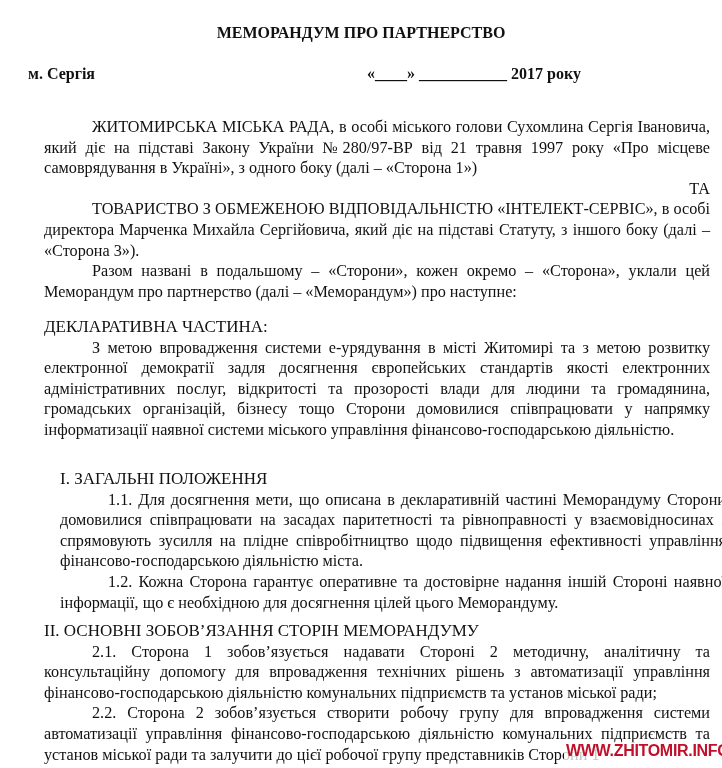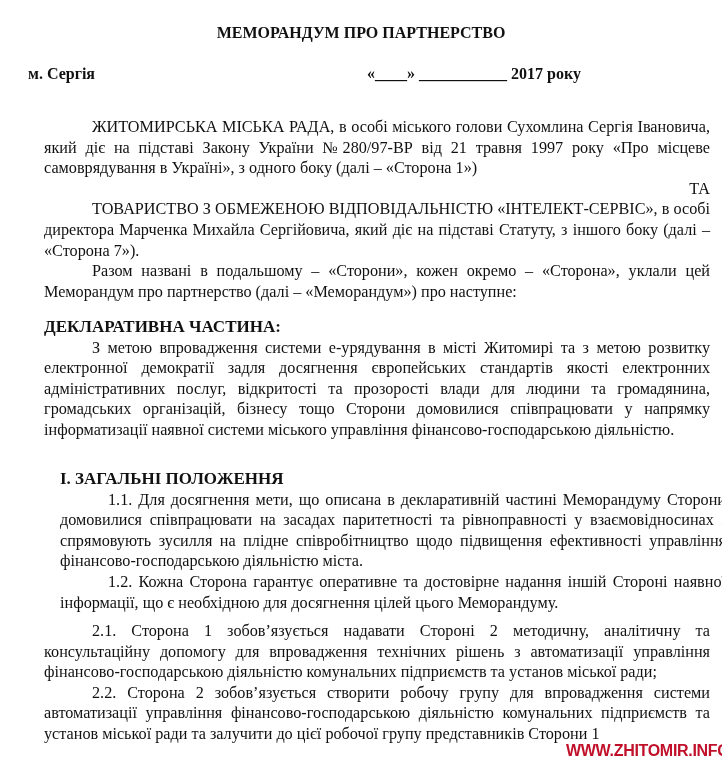--- a/index.html
+++ b/index.html
@@ -13,52 +13,53 @@
       font-weight: bold; font-size: 16px; letter-spacing: 0px;
     }
     .place { position: absolute; top: 65px; left: 28px; font-weight: bold; font-size: 16px; }
     .date { position: absolute; top: 65px; right: 29px; font-weight: bold; font-size: 16px; }
     .body-text {
       position: absolute; left: 44px; width: 666px; font-size: 16.2px; line-height: 20.6px;
       text-align: justify;
     }
     .p { margin: 0; text-indent: 48px; }
     .p.nojust { text-align: right; }
-    .heading { margin: 0; font-weight: bold; font-size: 17px; text-indent: 0; }
+    .heading { margin: 0; font-weight: normal; font-size: 17px; text-indent: 0; }
     .watermark {
       position: absolute; left: 564px; top: 742px; font-family: "Liberation Sans", sans-serif;
       font-weight: bold; font-size: 16px; color: #c0102a; letter-spacing: -0.3px;
       background: rgba(255,255,255,0.75); padding: 0 2px;
     }
   </style>
 </head>
 <body>
 
 <div class="page">
   <div class="title">МЕМОРАНДУМ ПРО ПАРТНЕРСТВО</div>
   <div class="place">м. Сергія</div>
   <div class="date">«____» ___________ 2017 року</div>
 
   <div class="body-text" style="top:117px;">
     <p class="p">ЖИТОМИРСЬКА МІСЬКА РАДА, в особі міського голови Сухомлина Сергія Івановича, який діє на підставі Закону України №280/97-ВР від 21 травня 1997 року «Про місцеве самоврядування в Україні», з одного боку (далі – «Сторона 1»)</p>
     <p class="p nojust">ТА</p>
-    <p class="p">ТОВАРИСТВО З ОБМЕЖЕНОЮ ВІДПОВІДАЛЬНІСТЮ «ІНТЕЛЕКТ-СЕРВІС», в особі директора Марченка Михайла Сергійовича, який діє на підставі Статуту, з іншого боку (далі – «Сторона 7»).</p>
+    <p class="p">ТОВАРИСТВО З ОБМЕЖЕНОЮ ВІДПОВІДАЛЬНІСТЮ «ІНТЕЛЕКТ-СЕРВІС», в особі директора Марченка Михайла Сергійовича, який діє на підставі Статуту, з іншого боку (далі – «Сторона 3»).</p>
     <p class="p">Разом названі в подальшому – «Сторони», кожен окремо – «Сторона», уклали цей Меморандум про партнерство (далі – «Меморандум») про наступне:</p>
   </div>
 
   <div class="body-text" style="top:317px;">
     <p class="heading">ДЕКЛАРАТИВНА ЧАСТИНА:</p>
     <p class="p">З метою впровадження системи е-урядування в місті Житомирі та з метою розвитку електронної демократії задля досягнення європейських стандартів якості електронних адміністративних послуг, відкритості та прозорості влади для людини та громадянина, громадських організацій, бізнесу тощо Сторони домовилися співпрацювати у напрямку інформатизації наявної системи міського управління фінансово-господарською діяльністю.</p>
   </div>
 
   <div class="body-text" style="top:469px;margin-left:16px;">
     <p class="heading">I. ЗАГАЛЬНІ ПОЛОЖЕННЯ</p>
     <p class="p">1.1. Для досягнення мети, що описана в декларативній частині Меморандуму Сторони домовилися співпрацювати на засадах паритетності та рівноправності у взаємовідносинах і спрямовують зусилля на плідне співробітництво щодо підвищення ефективності управління фінансово-господарською діяльністю міста.</p>
     <p class="p">1.2. Кожна Сторона гарантує оперативне та достовірне надання іншій Стороні наявної інформації, що є необхідною для досягнення цілей цього Меморандуму.</p>
   </div>
 
   <div class="body-text" style="top:621px;">
+    <p class="heading">II. ОСНОВНІ ЗОБОВ’ЯЗАННЯ СТОРІН МЕМОРАНДУМУ</p>
     <p class="p">2.1. Сторона 1 зобов’язується надавати Стороні 2 методичну, аналітичну та консультаційну допомогу для впровадження технічних рішень з автоматизації управління фінансово-господарською діяльністю комунальних підприємств та установ міської ради;</p>
     <p class="p">2.2. Сторона 2 зобов’язується створити робочу групу для впровадження системи автоматизації управління фінансово-господарською діяльністю комунальних підприємств та установ міської ради та залучити до цієї робочої групу представників Сторони 1</p>
   </div>
 
   <div class="watermark">WWW.ZHITOMIR.INFO</div>
 </div>
 
 </body></html>

